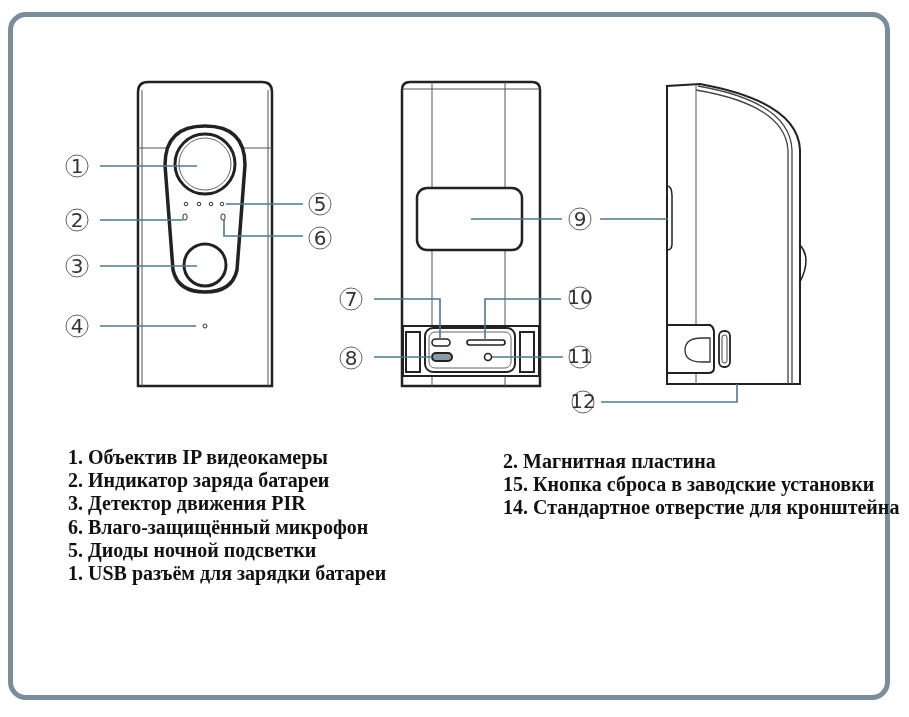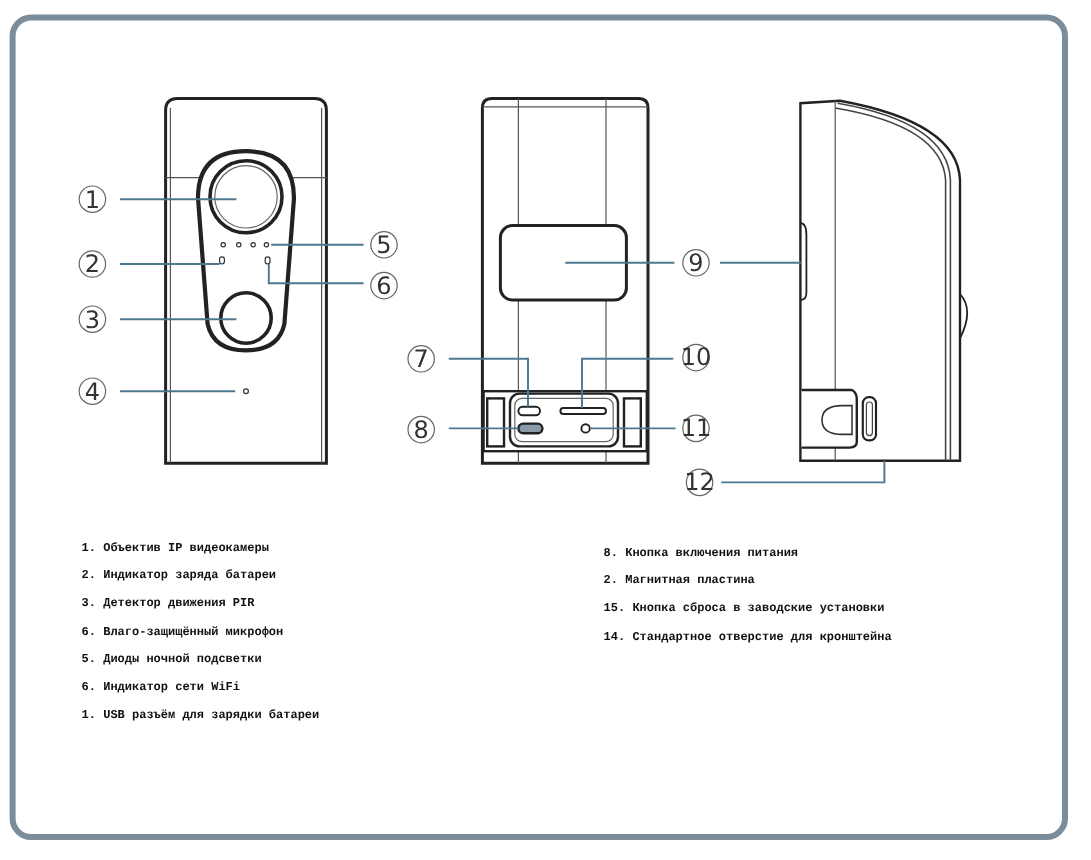--- a/index.html
+++ b/index.html
@@ -2,21 +2,21 @@
 <html><head>
 <meta charset="utf-8">
 <style>
   html, body { margin:0; padding:0; background:#ffffff; }
   body { width:909px; height:717px; position:relative; overflow:hidden; font-family:"DejaVu Sans", sans-serif; }
   .frame { position:absolute; left:8px; top:12px; width:882px; height:688px; border:5px solid #7b8c9a; border-radius:18px; box-sizing:border-box; background:#fff; }
   svg.diagram { position:absolute; left:0; top:0; }
   .num { font-family:"DejaVu Sans", sans-serif; font-size:20px; fill:#333; }
   .lead { stroke:#4e7891; stroke-width:1.6; fill:none; }
   .dev { stroke:#222; fill:#fff; }
-  .legend { position:absolute; font-family:Liberation Mono, monospace; font-weight:bold; font-size:10px; color:#111; line-height:23.2px; }
+  .legend { position:absolute; font-family:Liberation Serif, serif; font-weight:bold; font-size:20px; color:#111; line-height:23.2px; }
   .legend div { white-space:nowrap; }
   #legend-left { left:68px; top:446px; }
   #legend-right { left:503px; top:450px; }
 </style>
 </head>
 <body>
 
 <div class="frame"></div>
 
 <svg class="diagram" width="909" height="717" viewBox="0 0 909 717">
@@ -136,22 +136,20 @@
       </g>
   </g>
 </svg>
 
 <div class="legend" id="legend-left">
   <div>1. Объектив IP видеокамеры</div>
   <div>2. Индикатор заряда батареи</div>
   <div>3. Детектор движения PIR</div>
   <div>6. Влаго-защищённый микрофон</div>
   <div>5. Диоды ночной подсветки</div>
-  <div>6. Индикатор сети WiFi</div>
   <div>1. USB разъём для зарядки батареи</div>
 </div>
 
 <div class="legend" id="legend-right">
-  <div>8. Кнопка включения питания</div>
   <div>2. Магнитная пластина</div>
   <div>15. Кнопка сброса в заводские установки</div>
   <div>14. Стандартное отверстие для кронштейна</div>
 </div>
 
 </body></html>

